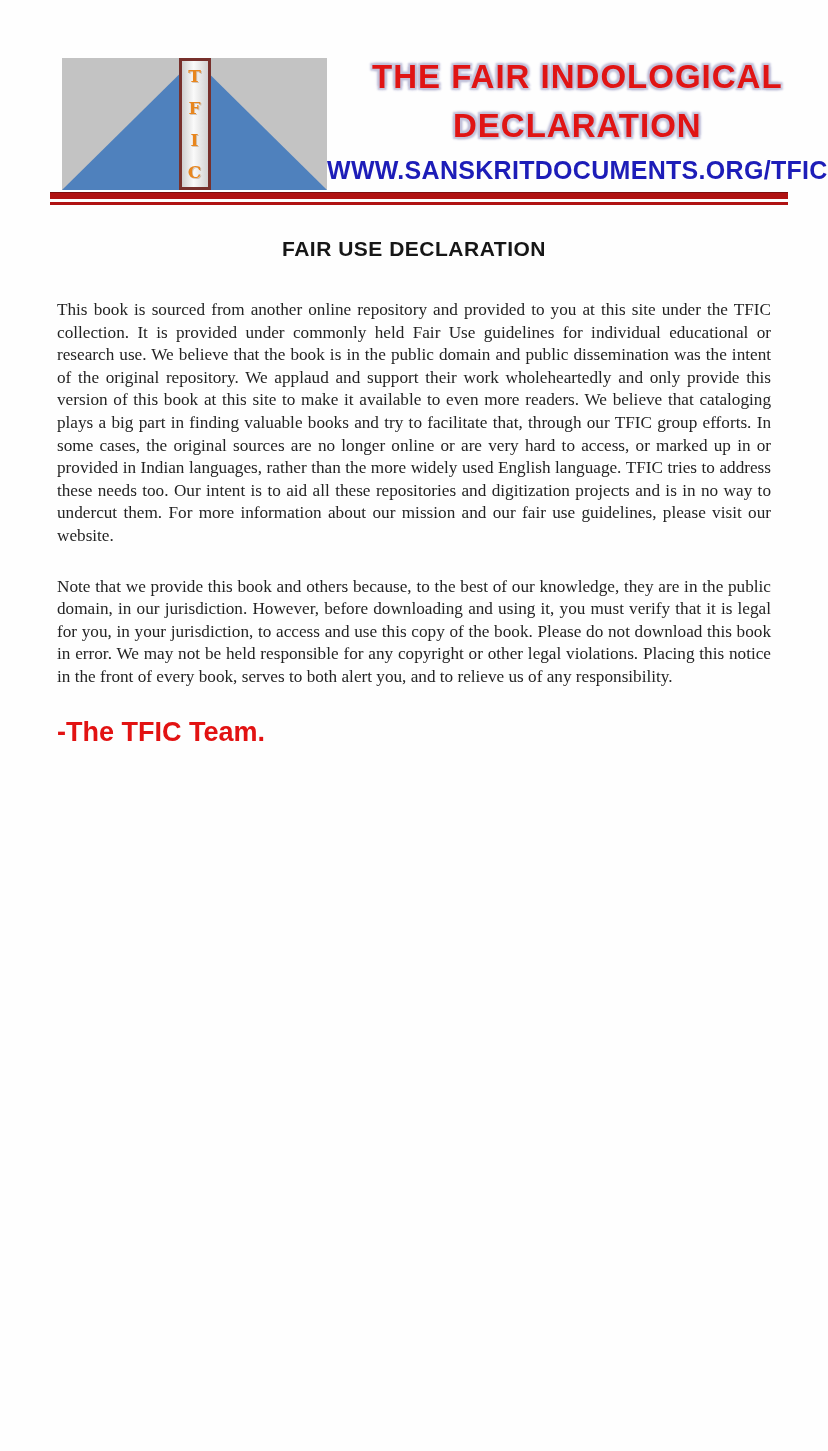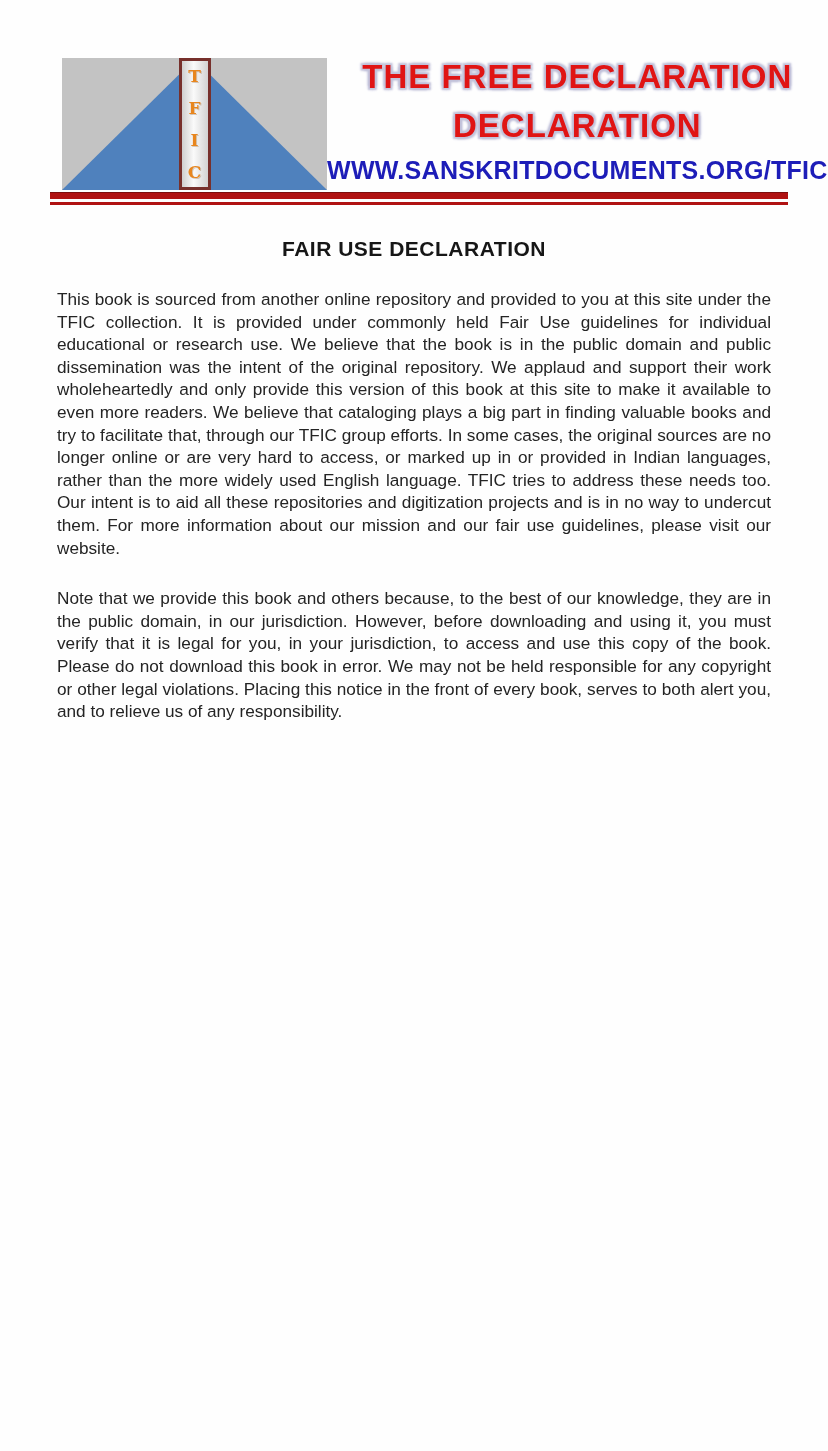--- a/index.html
+++ b/index.html
@@ -99,21 +99,22 @@
   
   .doc-heading {
     margin-top:32px;
     text-align:center;
     font-size:21px;
     font-weight:bold;
     letter-spacing:0.5px;
     color:#161616;
   }
   .content {
-    margin:27px 57px 0 57px;
+    margin:38px 57px 0 57px;
+    font-family:Liberation Serif, serif;
   }
   .para {
     margin:0 0 28px 0;
     font-size:17.2px;
     line-height:22.6px;
     text-align:justify;
     color:#242424;
   }
   .para.bold { font-weight:bold; }
   .signature {
@@ -134,34 +135,35 @@
       <div class="logo-triangle"></div>
       <div class="logo-column">
         <span class="logo-letter">T</span>
         <span class="logo-letter">F</span>
         <span class="logo-letter">I</span>
         <span class="logo-letter">C</span>
       </div>
     </div>
 
     <div class="title-block">
-      <div class="title-line">THE FREE DECLARATION</div>
+      <div class="title-line">THE FAIR INDOLOGICAL</div>
       <div class="title-line title-line2">DECLARATION</div>
       <div class="site-url">WWW.SANSKRITDOCUMENTS.ORG/TFIC</div>
     </div>
 
   </div>
 
   <div class="double-rule">
     <div class="thick"></div>
     <div class="gap"></div>
     <div class="thin"></div>
   </div>
 
   <div class="doc-heading">FAIR USE DECLARATION</div>
 
   <div class="content">
     <p class="para">This book is sourced from another online repository and provided to you at this site under the TFIC collection. It is provided under commonly held Fair Use guidelines for individual educational or research use. We believe that the book is in the public domain and public dissemination was the intent of the original repository. We applaud and support their work wholeheartedly and only provide this version of this book at this site to make it available to even more readers. We believe that cataloging plays a big part in finding valuable books and try to facilitate that, through our TFIC group efforts. In some cases, the original sources are no longer online or are very hard to access, or marked up in or provided in Indian languages, rather than the more widely used English language. TFIC tries to address these needs too. Our intent is to aid all these repositories and digitization projects and is in no way to undercut them. For more information about our mission and our fair use guidelines, please visit our website.</p>
     <p class="para">Note that we provide this book and others because, to the best of our knowledge, they are in the public domain, in our jurisdiction. However, before downloading and using it, you must verify that it is legal for you, in your jurisdiction, to access and use this copy of the book. Please do not download this book in error. We may not be held responsible for any copyright or other legal violations. Placing this notice in the front of every book, serves to both alert you, and to relieve us of any responsibility.</p>
   </div>
 
+  <div class="signature">-The TFIC Team.</div>
 
 </div>
 
 </body></html>

